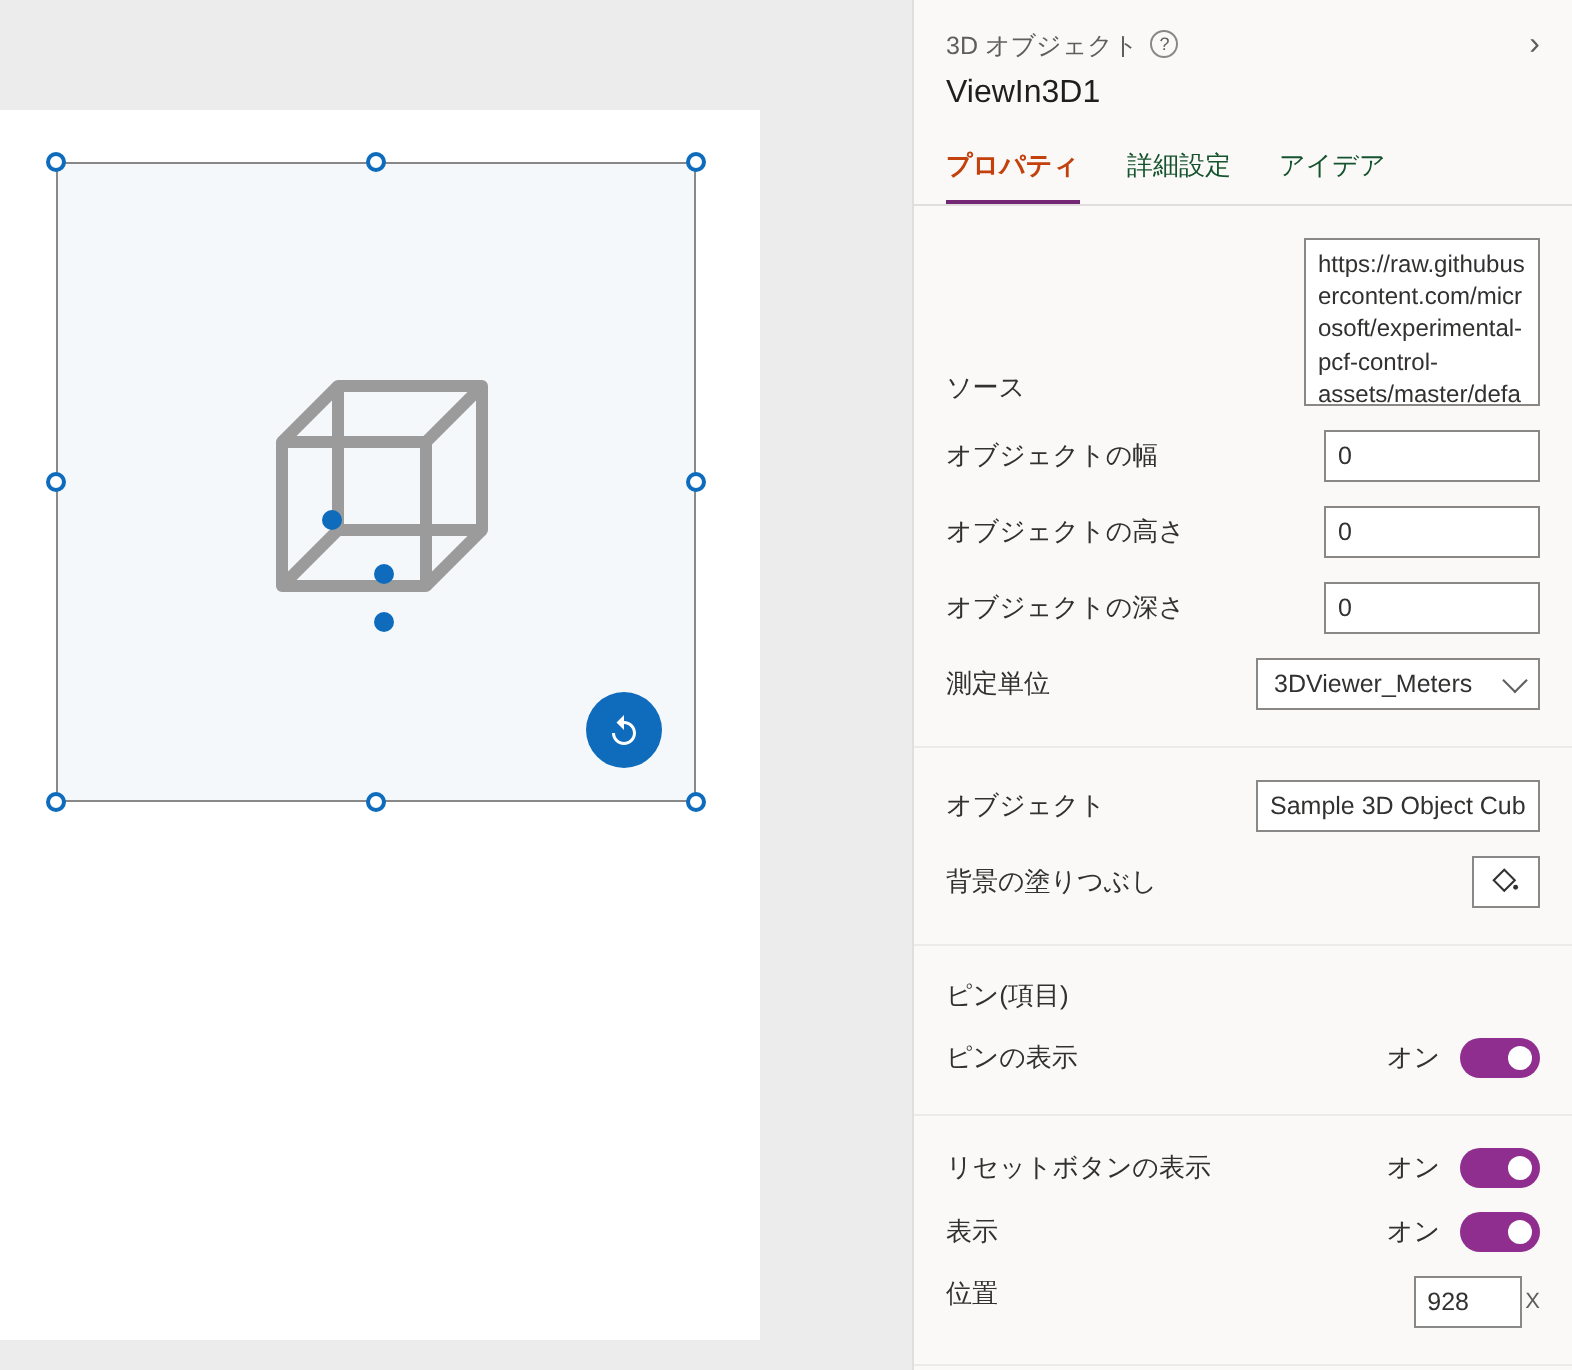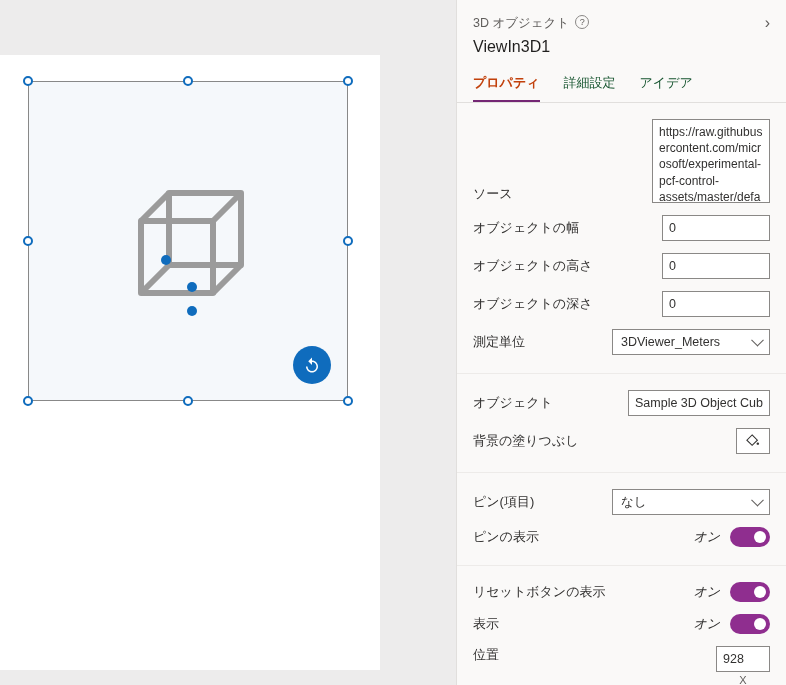--- a/index.html
+++ b/index.html
@@ -40,32 +40,32 @@
   .props { overflow-y: auto; flex: 1; }
   .section { padding: 10px 16px 12px 16px; border-bottom: 1px solid #edebe9; }
   .prop-row { display: flex; align-items: center; justify-content: space-between; padding: 6px 0; gap: 10px; }
   .prop-label { font-size: 13px; color: #323130; flex-shrink: 0; }
   
   .input-text { border: 1px solid #8a8886; background: #fff; font-size: 12.5px; padding: 4px 6px; width: 108px; height: 26px; color: #323130; }
   .input-small { width: 54px; }
   .textarea { border: 1px solid #8a8886; background: #fff; font-size: 12px; padding: 4px 6px; width: 118px; height: 84px; resize: none; overflow-y: scroll; color: #323130; line-height: 1.35; }
   .wide-input { width: 142px; }
   
-  .select { border: 1px solid #8a8886; background: #fff; font-size: 12.5px; padding: 3px 22px 3px 8px; width: 158px; height: 26px; position: relative; display: flex; align-items: center; }
+  .select { border: 1px solid #8a8886; background: #fff; font-size: 12.5px; padding: 3px 22px 3px 8px; width: 142px; height: 26px; position: relative; display: flex; align-items: center; }
   .select::after { content: ""; position: absolute; right: 7px; top: 50%; width: 8px; height: 8px; border-right: 1.5px solid #605e5c; border-bottom: 1.5px solid #605e5c; transform: translateY(-70%) rotate(45deg); }
   
   .color-btn { border: 1px solid #8a8886; background: #fff; width: 34px; height: 26px; display: flex; align-items: center; justify-content: center; }
   .color-btn svg { width: 14px; height: 14px; }
   
   .toggle-wrap { display: flex; align-items: center; gap: 10px; }
-  .toggle-text { font-size: 13px; color: #323130; font-style: italic; }
+  .toggle-text { font-size: 13px; color: #323130; }
   .toggle { width: 40px; height: 20px; background: #8f2e8f; border-radius: 10px; position: relative; cursor: pointer; }
   .toggle .knob { position: absolute; width: 12px; height: 12px; background: #fff; border-radius: 50%; top: 4px; right: 4px; }
   
-  .dual-input { display: flex; flex-direction: column; align-items: center; gap: 2px; justify-content: center; }
+  .dual-input { display: flex; align-items: center; gap: 2px; justify-content: center; }
   .dual-input .sub { font-size: 11px; color: #605e5c; }
   .dual-wrap { display: flex; gap: 8px; }
 </style>
 </head>
 <body>
 
 <div class="canvas-area">
   <div class="artboard"></div>
   <div class="selection-box">
     <div class="handle nw"></div>
@@ -158,23 +158,20 @@
             <path d="M7 1 L13 7 L7 13 L1 7 Z" fill="none" stroke="#323130" stroke-width="1.2"></path>
             <circle cx="13.5" cy="11" r="1.4" fill="#323130"></circle>
           </svg>
         </div>
       </div>
     </div>
 
     <div class="section">
       <div class="prop-row">
         <span class="prop-label">ピン(項目)</span>
-        <div class="select">
-          <span>なし</span>
-        </div>
       </div>
       <div class="prop-row">
         <span class="prop-label">ピンの表示</span>
         <div class="toggle-wrap">
           <span class="toggle-text">オン</span>
           <div class="toggle">
               <div class="knob"></div>
             </div>
         </div>
       </div>

